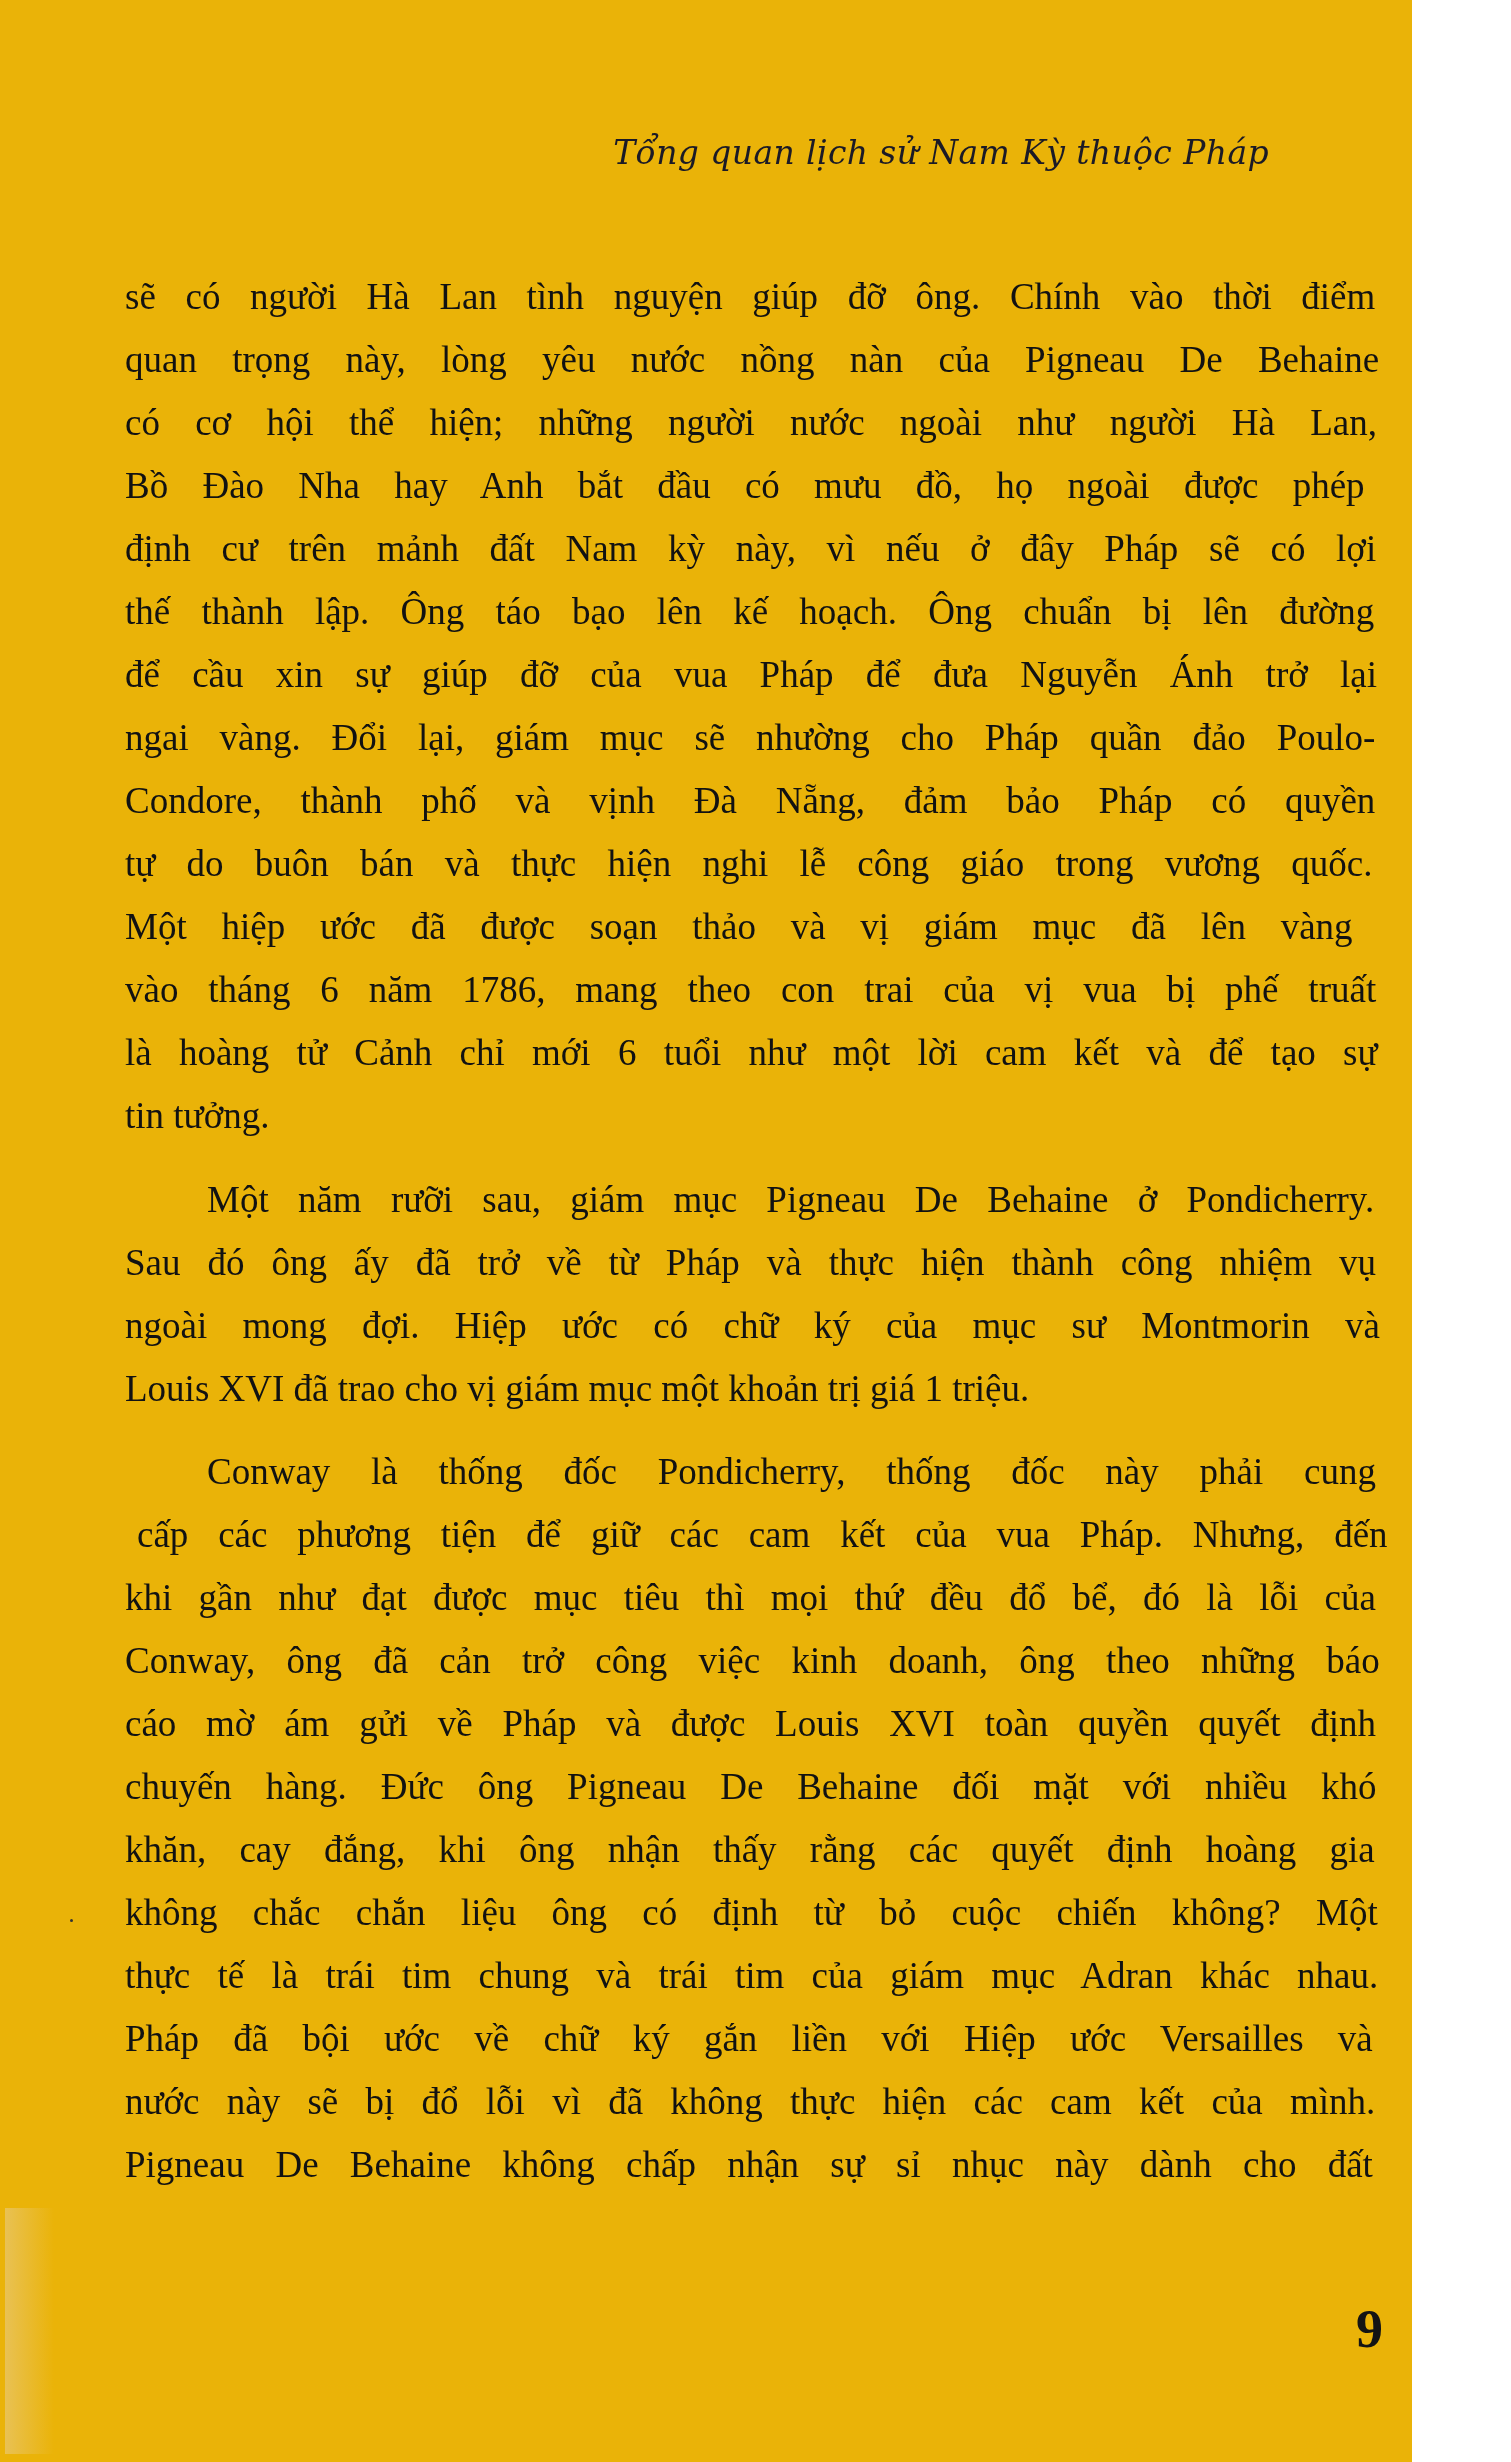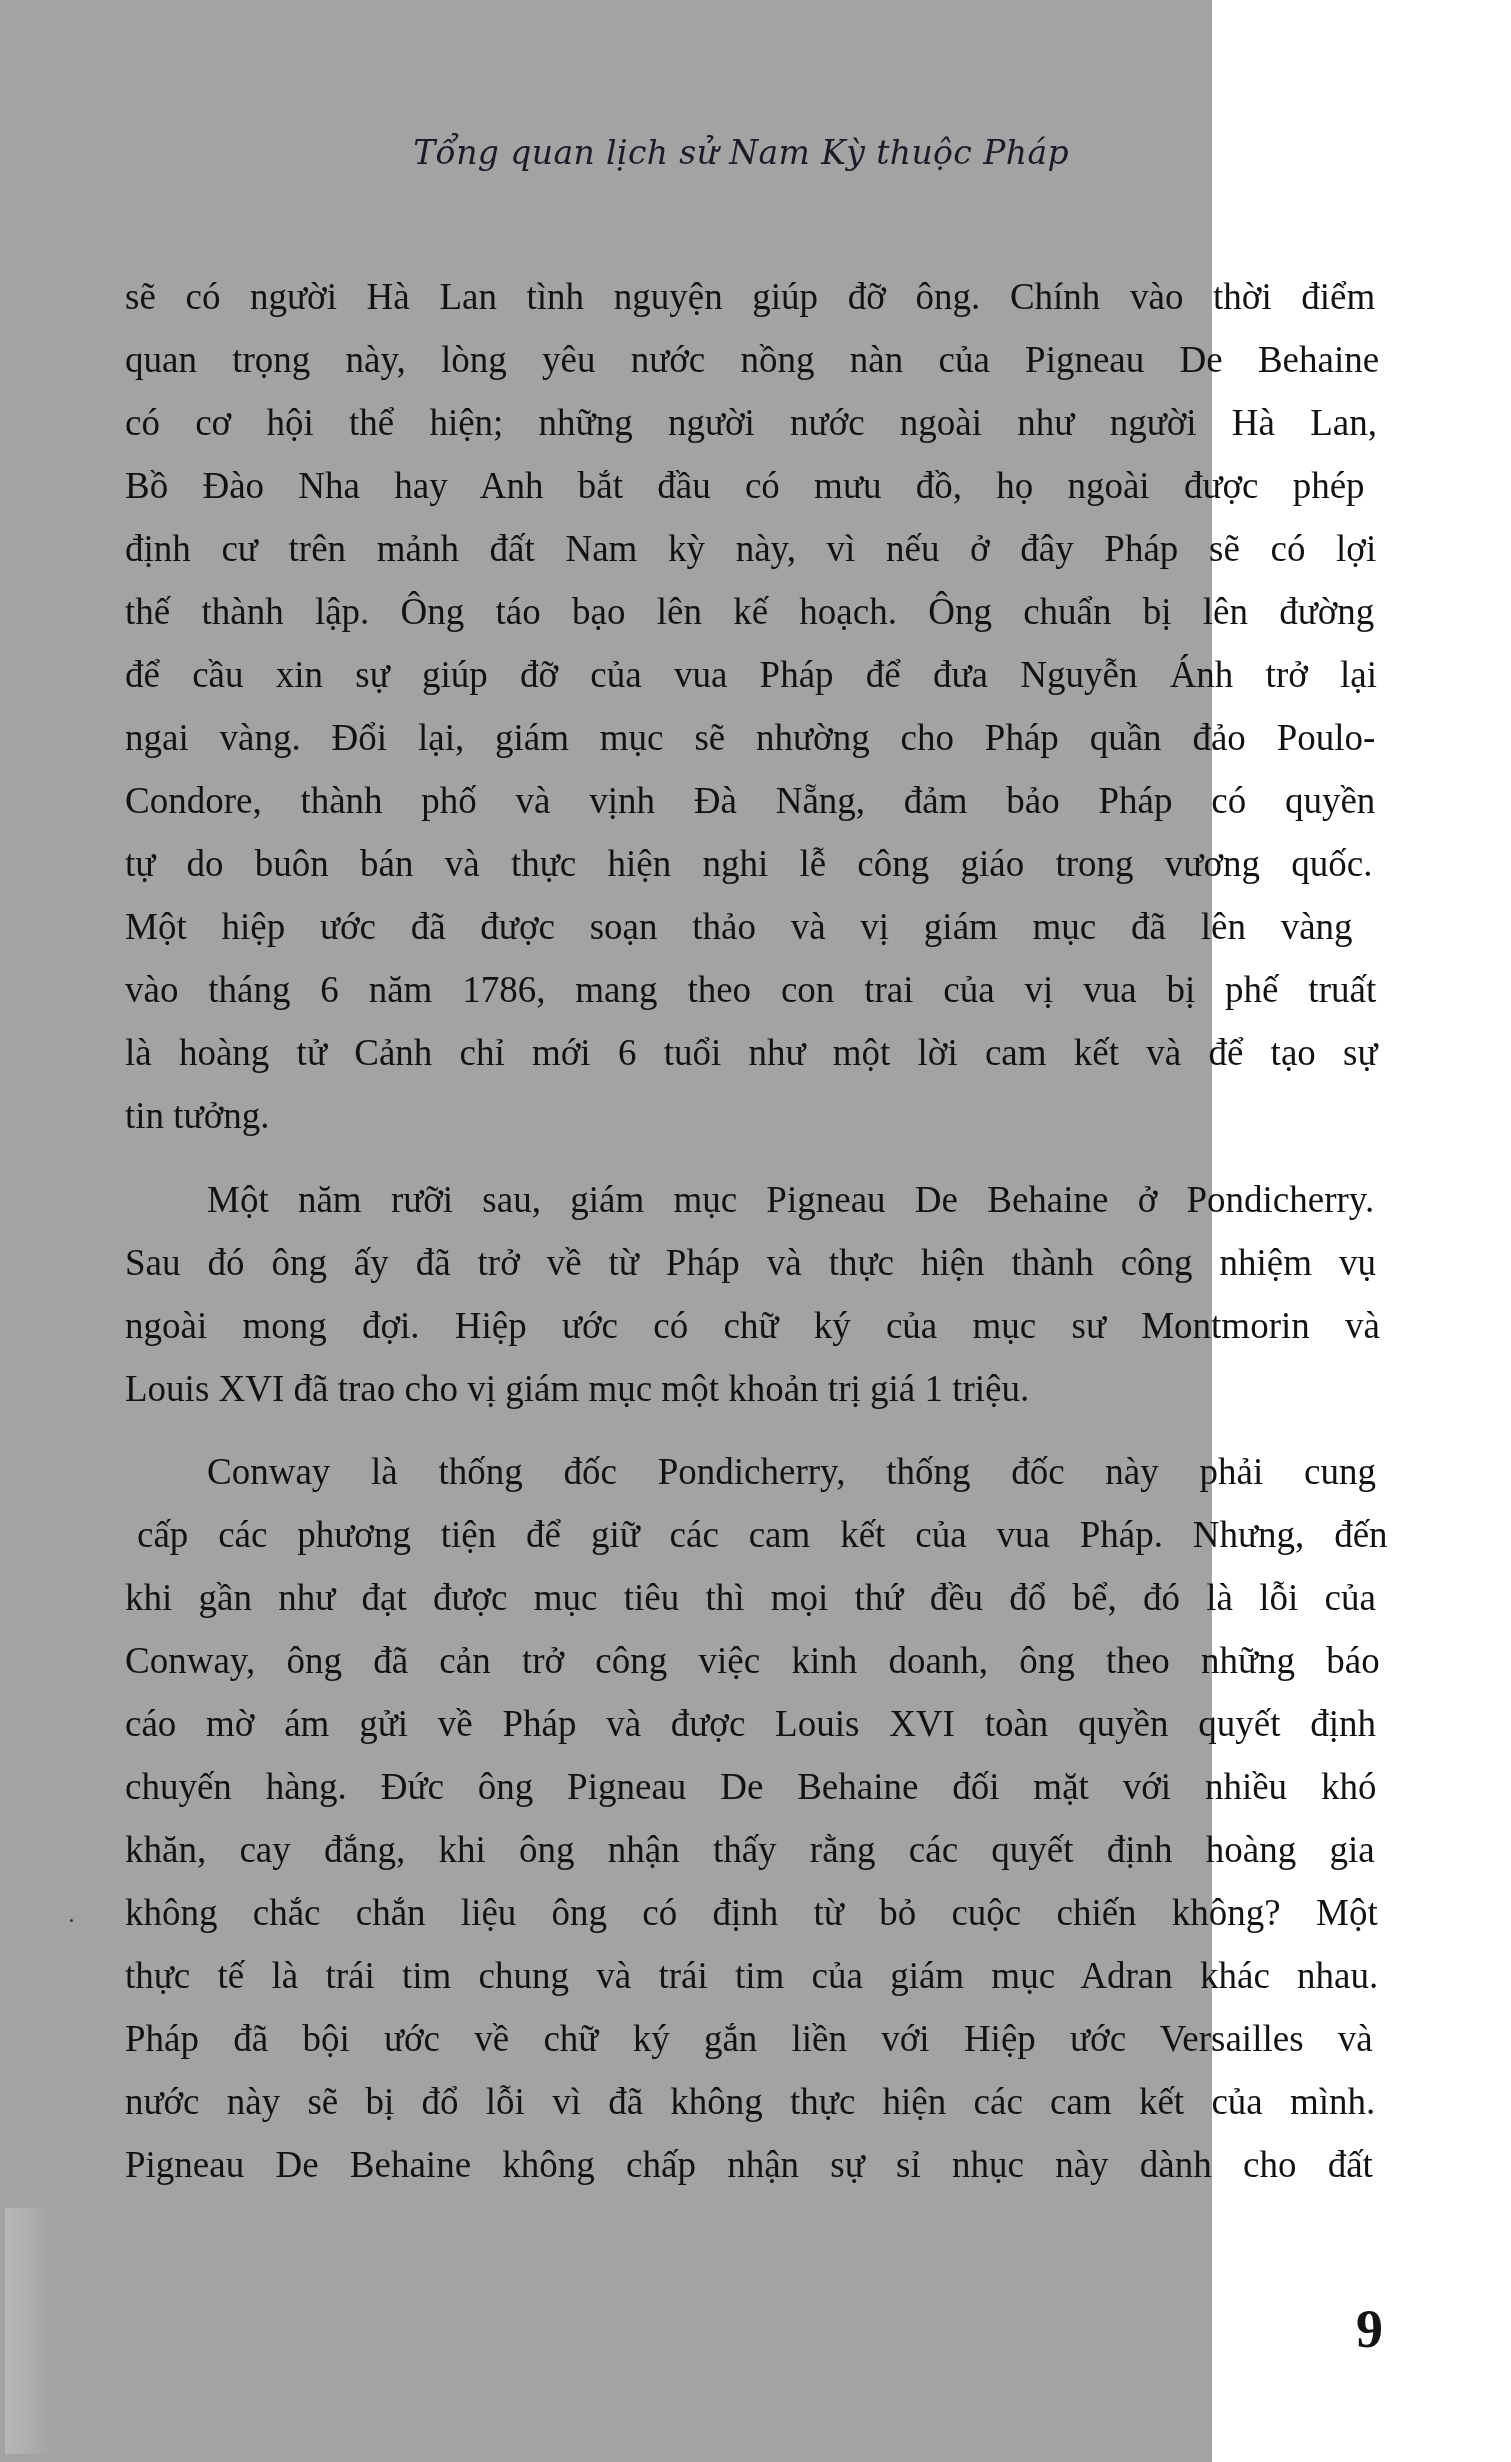--- a/index.html
+++ b/index.html
@@ -1,17 +1,17 @@
 <!DOCTYPE html>
 <html style="font-size:13px"><head>
   <meta charset="utf-8">
   <style>
     html, body { margin: 0; padding: 0; background: #ffffff; }
     body { width: 1512px; height: 2462px; position: relative; overflow: hidden; }
-    .page { position: absolute; left: 0; top: 0; width: 1212px; height: 2462px; background: #a3a3a3; }
+    .page { position: absolute; left: 0; top: 0; width: 1412px; height: 2462px; background: #eab308; }
     .edge-shade {
       position: absolute; left: 4.9px; top: 2208px; width: 49px; height: 246px;
       background: linear-gradient(90deg, rgba(230,220,225,0.35), rgba(255,255,255,0));
     }
     .running-title {
       position: absolute; right: 143px; top: 130px;
       font-family: "DejaVu Serif", "Liberation Serif", serif;
       font-style: italic; font-size: 33px; line-height: 46px;
       color: #1b1a26; white-space: nowrap; letter-spacing: 0.4px;
     }

